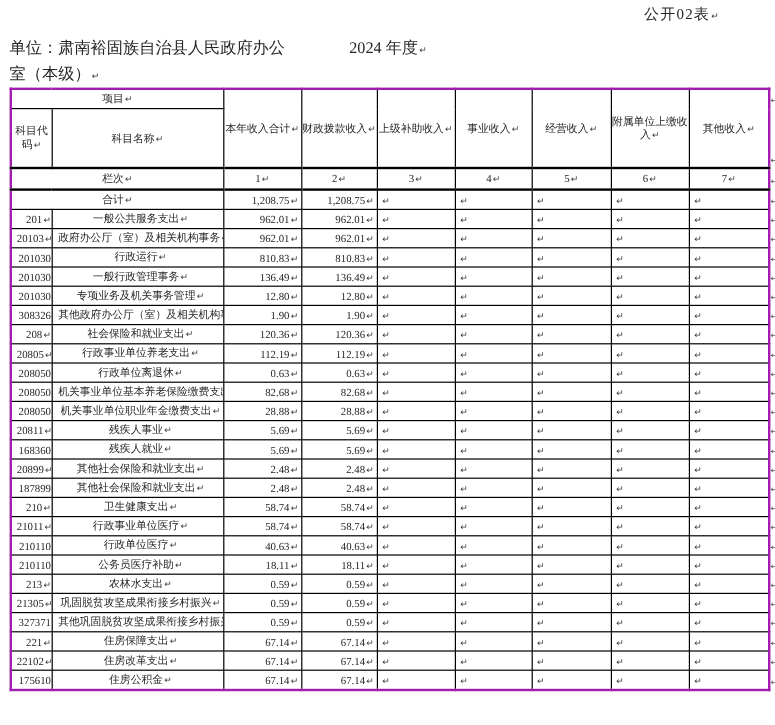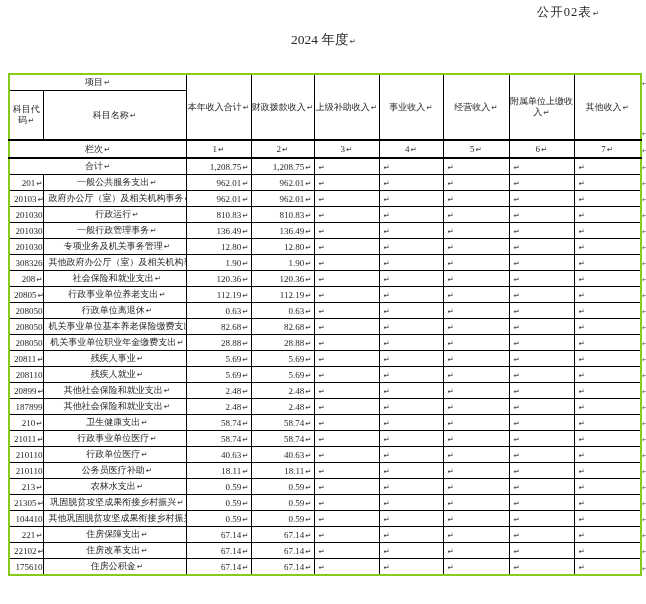--- a/index.html
+++ b/index.html
@@ -8,21 +8,21 @@
     font-family:"Liberation Serif","DejaVu Serif",serif;color:#262626;
   }
   .page{position:absolute;inset:0;}
   .form-no{position:absolute;top:4px;right:46px;font-size:12.5px;letter-spacing:1px;}
   .unit{position:absolute;top:29px;left:8px;width:238px;font-size:13.5px;line-height:22px;}
   .year{position:absolute;top:31px;left:291px;font-size:13.5px;}
   .amount-unit{position:absolute;top:31px;right:12px;font-size:13.5px;}
   .table-wrap{position:absolute;top:73px;left:8px;width:632px;}
   table{border-collapse:collapse;table-layout:fixed;width:632px;}
   td,th{border:1px solid #000;padding:0;font-weight:normal;font-size:9px;vertical-align:middle;overflow:hidden;}
-  table{border:2px solid #84cc16;}
+  table{border:2px solid #a21caf;}
   thead tr.colnum-row td, thead tr.colnum-row th{border-top:2px solid #000;border-bottom:2px solid #000;}
   th{text-align:center;line-height:11px;}
   .h-project{height:15px;}
   .h-sub{height:48px;}
   .colnum-row td{height:16px;text-align:center;}
   tbody td{height:15px;}
   td.code{padding-left:4px;text-align:right;white-space:nowrap;}
   td.name{padding-left:5px;text-align:center;white-space:nowrap;}
   td.num{text-align:right;padding-right:2px;white-space:nowrap;}
   td.center{text-align:center;}
@@ -31,20 +31,21 @@
   td.pm-empty .mk{position:absolute;left:3px;top:50%;transform:translateY(-45%);}
   .note{position:absolute;top:587px;left:10px;font-size:9.5px;letter-spacing:1px;}
   .row-end-mark{position:absolute;font-family:"DejaVu Sans",sans-serif;font-size:7px;color:#555;left:634px;}
 </style>
 </head>
 <body>
 
 <div class="page">
 
   <div class="form-no"><span class="pm">公开02表<span class="mk">↵</span></span></div>
+  <div class="unit"><span class="pm">单位：肃南裕固族自治县人民政府办公室（本级）<span class="mk">↵</span></span></div>
   <div class="year"><span class="pm">2024 年度<span class="mk">↵</span></span></div>
 
   <div class="table-wrap">
     <table>
       <colgroup>
         <col style="width:34px">
           <col style="width:143px">
           <col style="width:65px">
           <col style="width:63px">
         <col style="width:65px">
@@ -346,21 +347,21 @@
               <span class="mk">↵</span>
             </td>
     <td class="empty pm-empty">
               <span class="mk">↵</span>
             </td>
     <td class="empty pm-empty">
               <span class="mk">↵</span>
             </td>
   </tr>
           <tr>
-    <td class="code"><span class="t">208110</span></td>
+    <td class="code"><span class="t">168360</span></td>
     <td class="name"><span class="t pm">残疾人就业<span class="mk">↵</span></span></td>
     <td class="num"><span class="t pm">5.69<span class="mk">↵</span></span></td>
     <td class="num"><span class="t pm">5.69<span class="mk">↵</span></span></td>
     <td class="empty pm-empty">
               <span class="mk">↵</span>
             </td>
     <td class="empty pm-empty">
               <span class="mk">↵</span>
             </td>
     <td class="empty pm-empty">
@@ -535,21 +536,21 @@
               <span class="mk">↵</span>
             </td>
     <td class="empty pm-empty">
               <span class="mk">↵</span>
             </td>
     <td class="empty pm-empty">
               <span class="mk">↵</span>
             </td>
   </tr>
           <tr>
-    <td class="code"><span class="t">104410</span></td>
+    <td class="code"><span class="t">327371</span></td>
     <td class="name"><span class="t">其他巩固脱贫攻坚成果衔接乡村振兴支</span></td>
     <td class="num"><span class="t pm">0.59<span class="mk">↵</span></span></td>
     <td class="num"><span class="t pm">0.59<span class="mk">↵</span></span></td>
     <td class="empty pm-empty">
               <span class="mk">↵</span>
             </td>
     <td class="empty pm-empty">
               <span class="mk">↵</span>
             </td>
     <td class="empty pm-empty">

